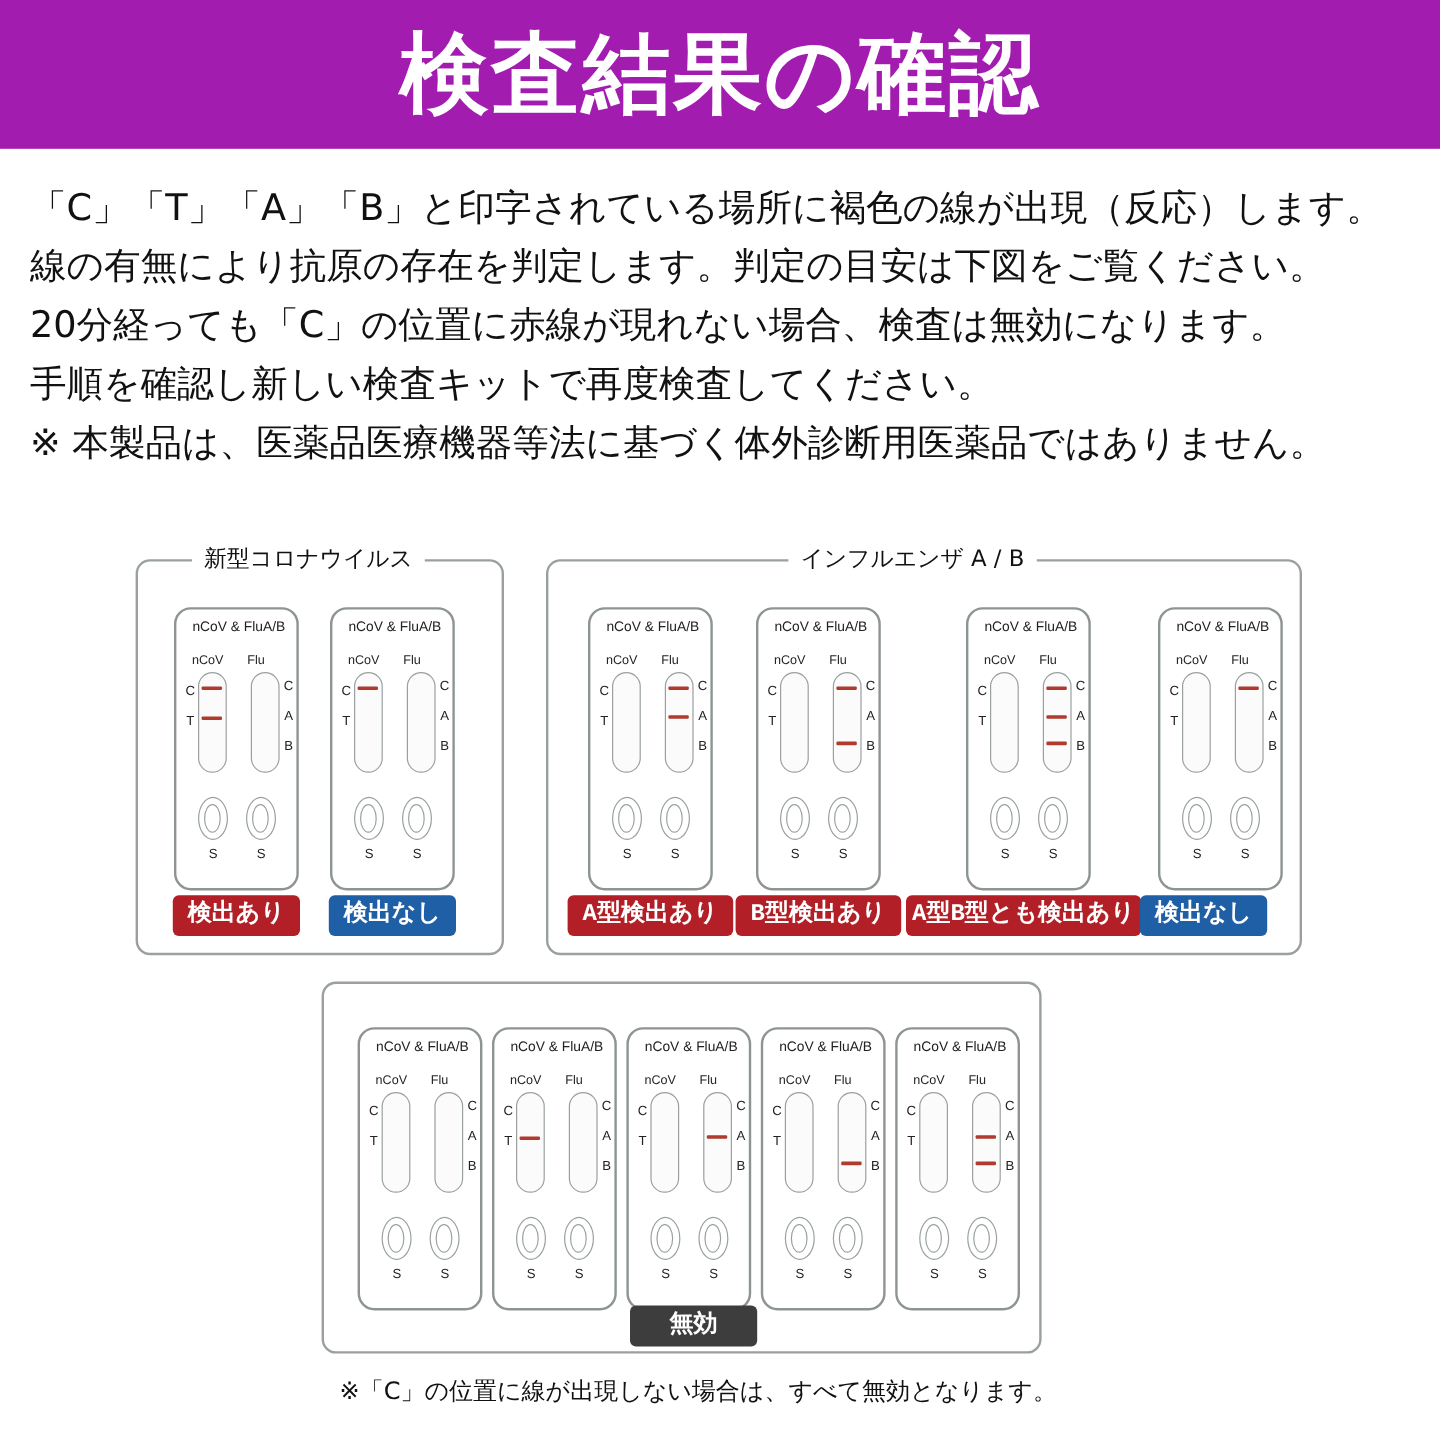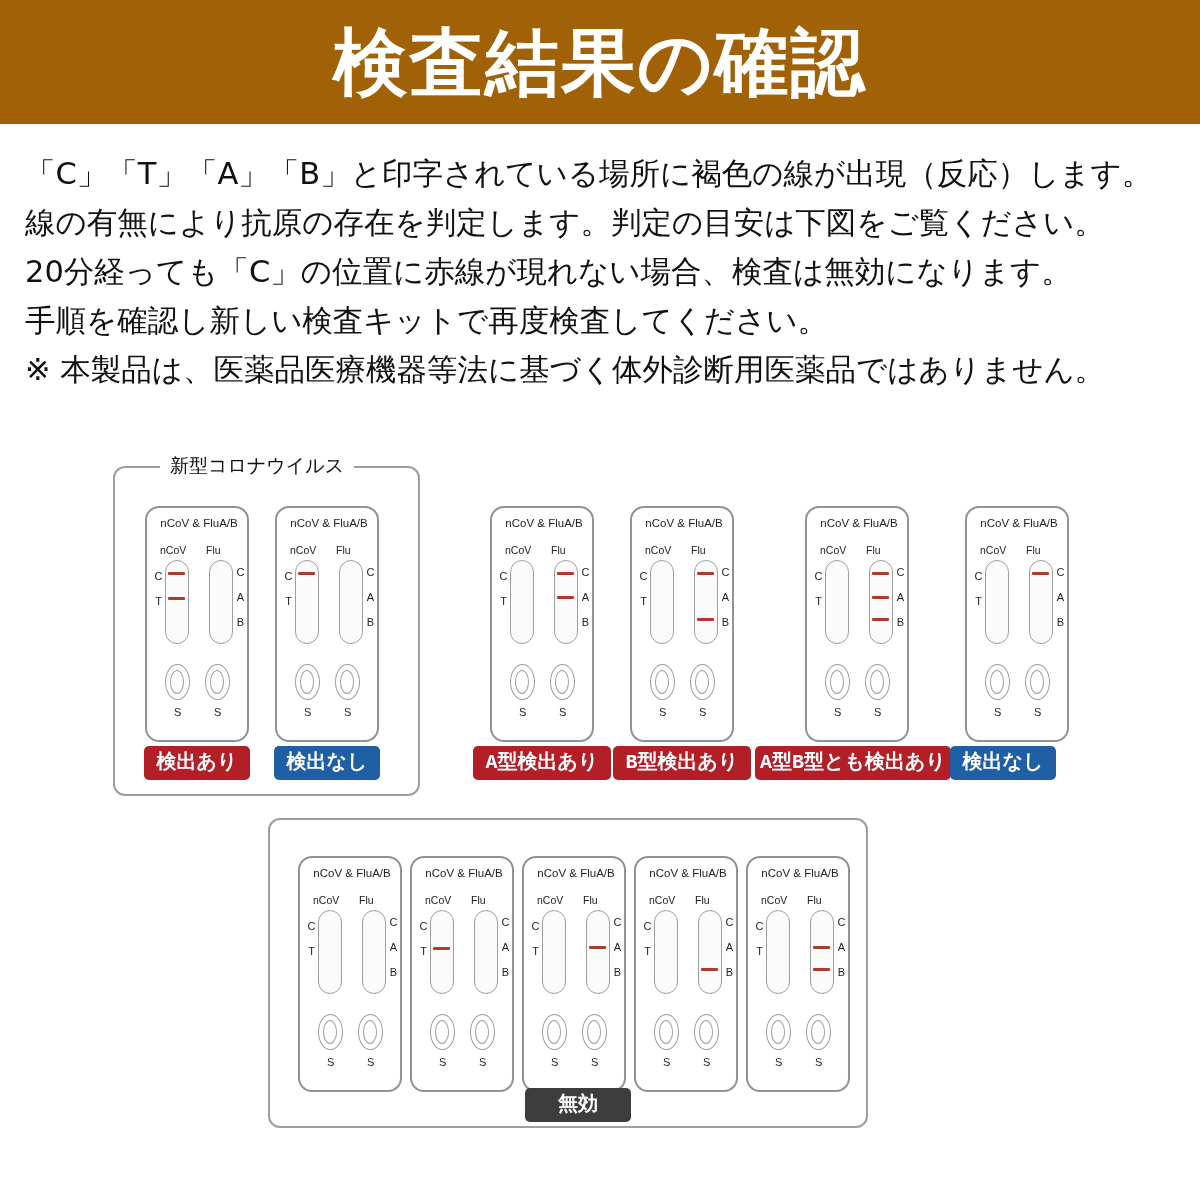--- a/index.html
+++ b/index.html
@@ -13,21 +13,21 @@
   #page {
     position: relative;
     width: 1200px; height: 1200px;
     background: #ffffff;
   }
   
   .header {
     position: absolute;
     left: 0; top: 0;
     width: 1200px; height: 124px;
-    background: #a16207;
+    background: #a21caf;
   }
   .header-title {
     position: absolute;
     left: 0; top: 0;
     width: 1200px;
     text-align: center;
     line-height: 124px;
     color: #ffffff;
     font-size: 74px;
     font-weight: bold;
@@ -196,20 +196,23 @@
     <p>線の有無により抗原の存在を判定します。判定の目安は下図をご覧ください。</p>
     <p>20分経っても「C」の位置に赤線が現れない場合、検査は無効になります。</p>
     <p>手順を確認し新しい検査キットで再度検査してください。</p>
     <p>※ 本製品は、医薬品医療機器等法に基づく体外診断用医薬品ではありません。</p>
   </div>
 
   <div class="panel" style="left:113px; top:466px; width:307px; height:330px;">
     <div class="panel-label" style="left:45px;">新型コロナウイルス</div>
   </div>
 
+  <div class="panel" style="left:455px; top:466px; width:630px; height:330px;">
+    <div class="panel-label" style="left:200px;">インフルエンザ A / B</div>
+  </div>
 
   <div class="panel" style="left:268px; top:818px; width:600px; height:310px;"></div>
 
   <div class="cassette" style="left:145px; top:506px;">
     <div class="cas-title">nCoV &amp; FluA/B</div>
     <div class="well-label label-ncov">nCoV</div>
     <div class="well-label label-flu">Flu</div>
     <div class="window win-left"></div>
     <div class="window win-right"></div>
     <div class="ct-letters">C<br>T</div>
@@ -399,14 +402,15 @@
     <div class="well well1"></div>
     <div class="well-inner well1-in"></div>
     <div class="well well2"></div>
     <div class="well-inner well2-in"></div>
     <div class="s-label s1">S</div>
     <div class="s-label s2">S</div>
   </div>
 
   <div class="badge badge-gray" style="left:525px; top:1088px; width:106px;">無効</div>
 
+  <div class="footnote" style="left:283px; top:1146px;">※「C」の位置に線が出現しない場合は、すべて無効となります。</div>
 
 </div>
 
 </body></html>

